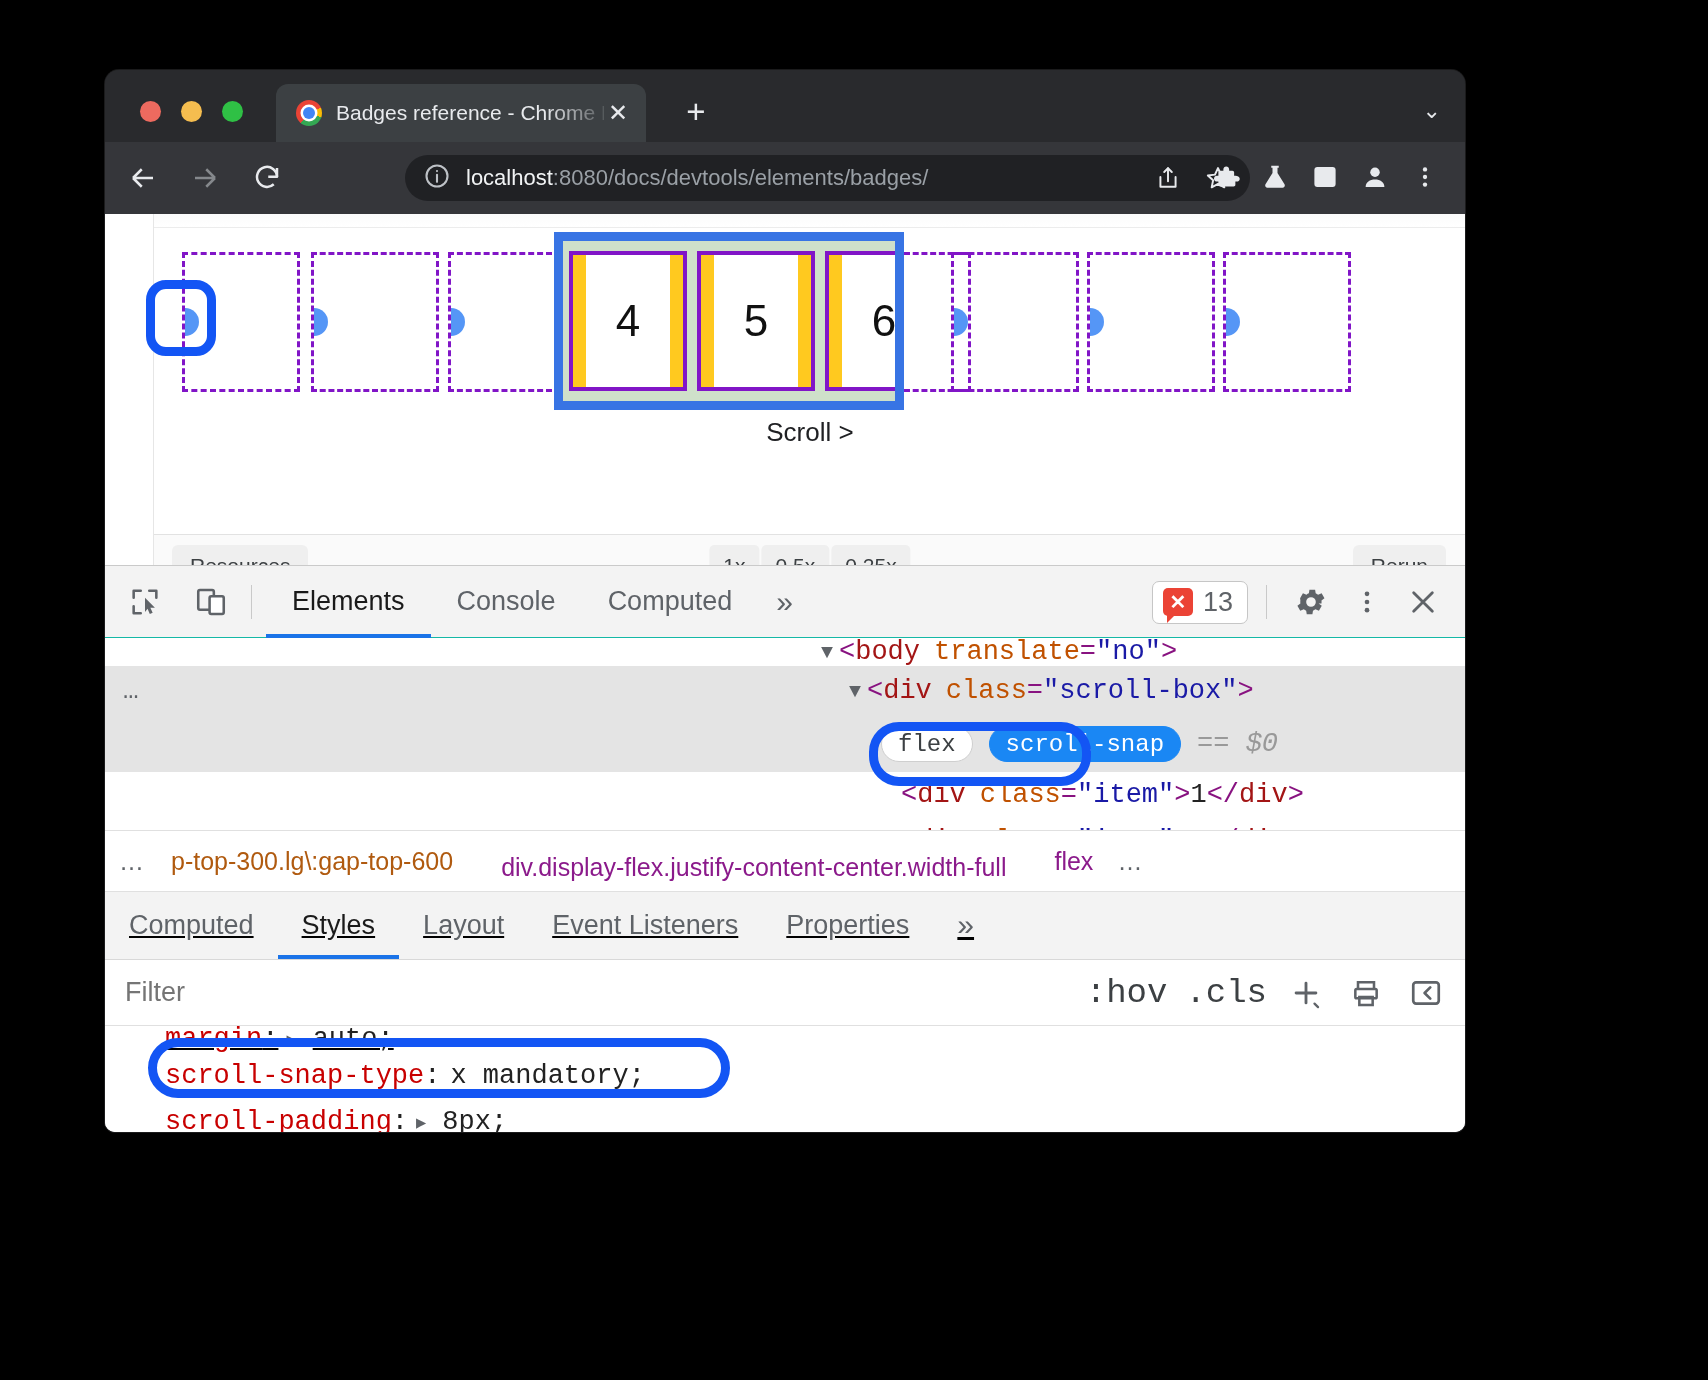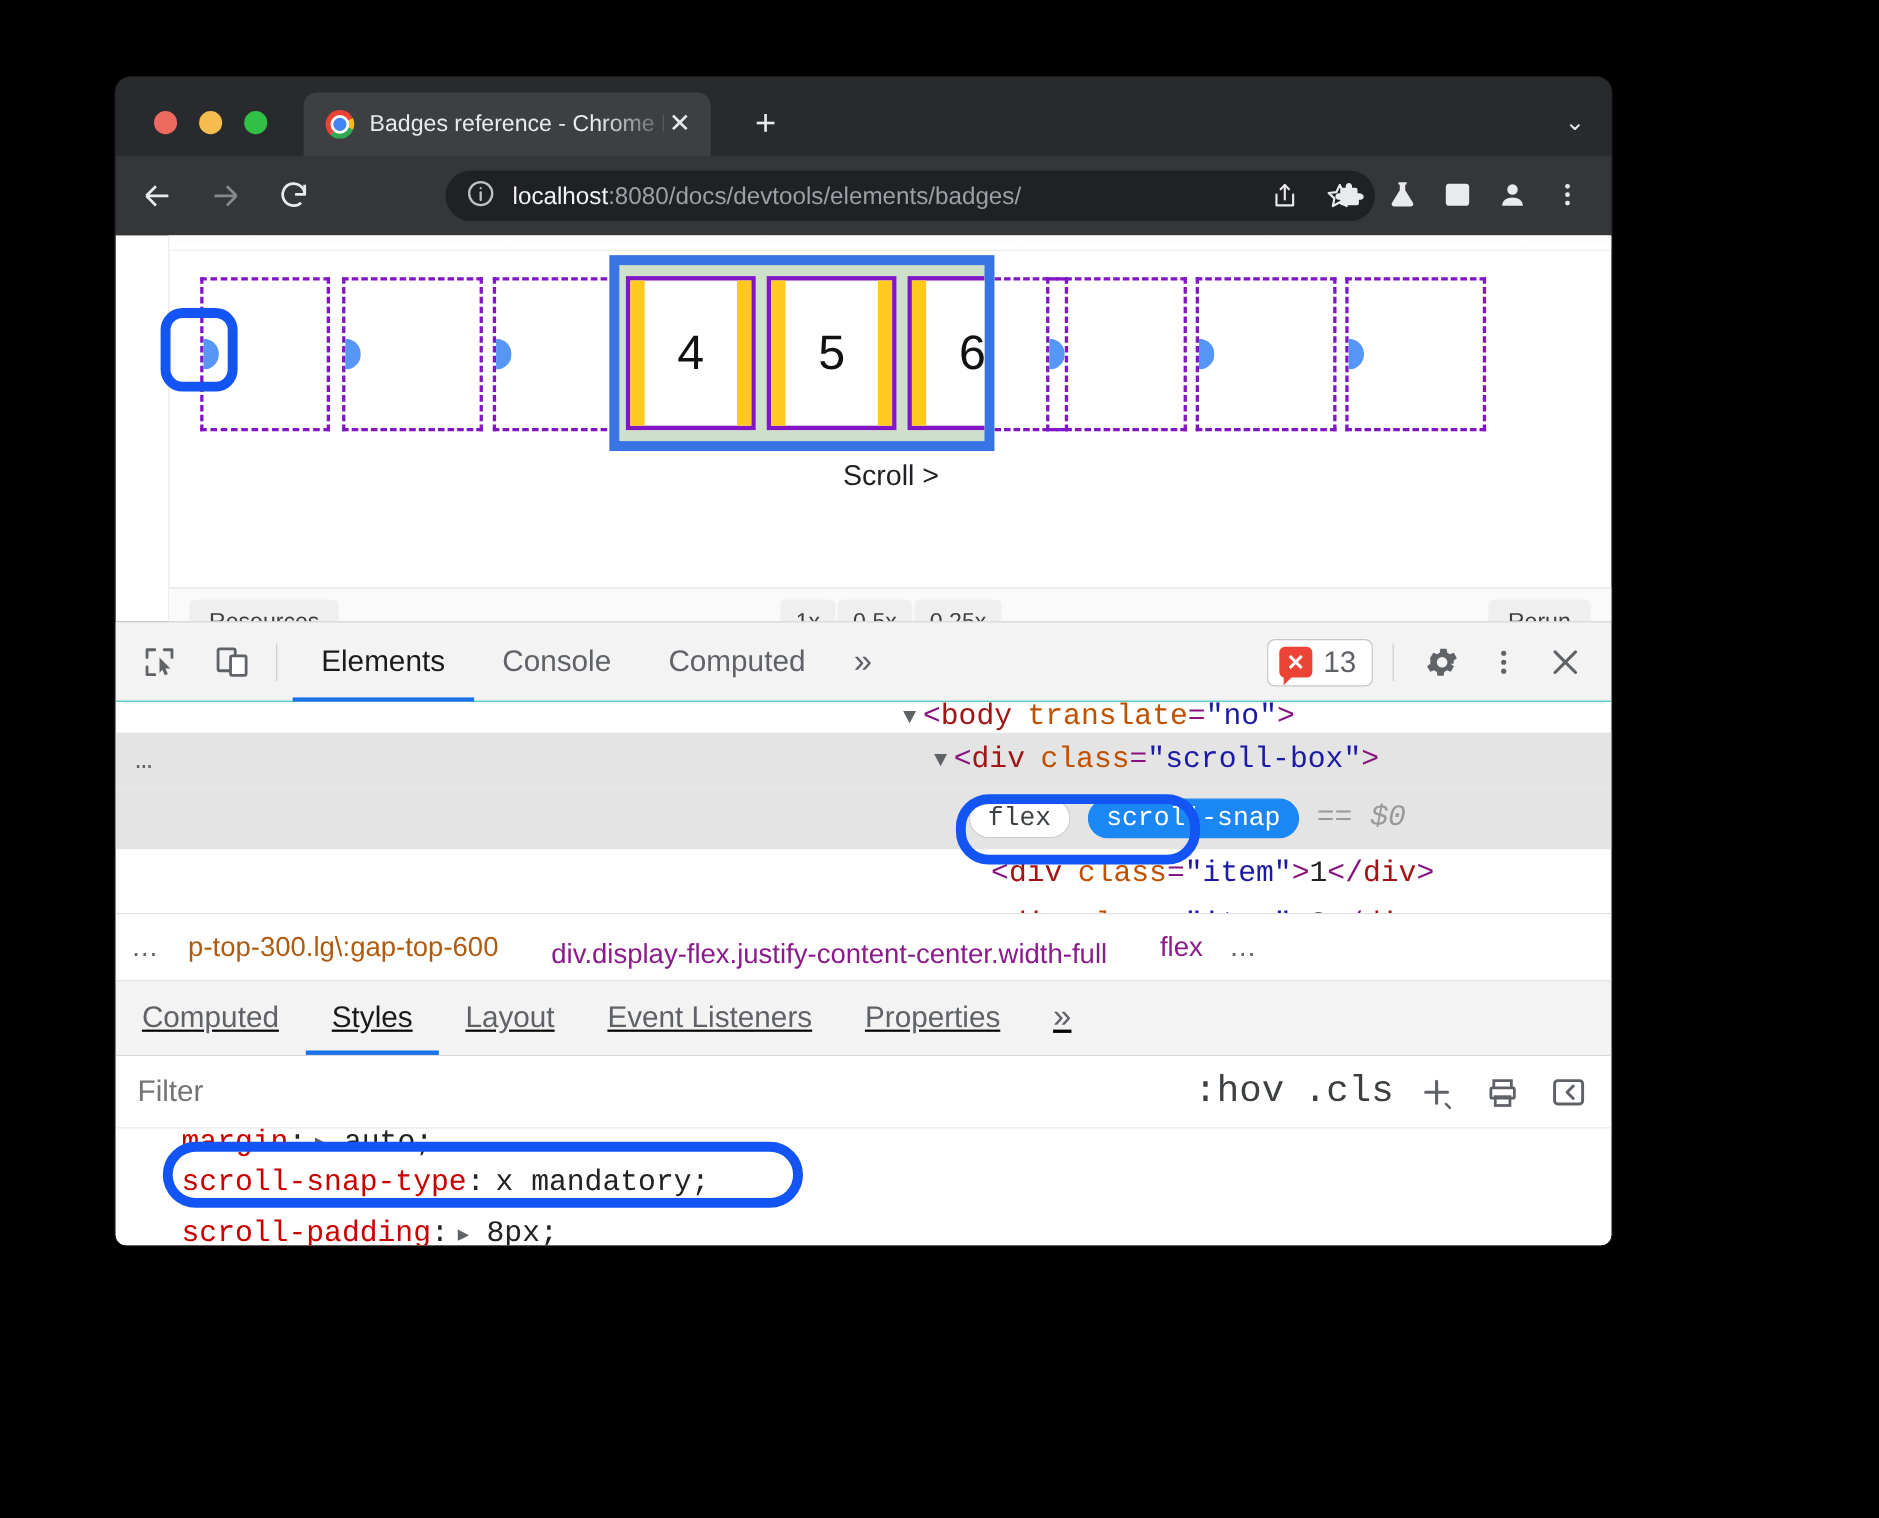--- a/index.html
+++ b/index.html
@@ -796,21 +796,21 @@
           <span class="fa-icon">
             <svg width="34" height="34" viewBox="0 0 24 24" fill="none" stroke="currentColor" stroke-width="1.9">
               <rect x="3" y="4.5" width="18" height="15" rx="2"></rect>
               <path d="M15 8l-4 4 4 4" stroke-linecap="round" stroke-linejoin="round"></path>
             </svg>
           </span>
         </div>
       </div>
 
       <div class="style-rules">
-        <div class="rule-line" style="height:26px; overflow:hidden;">
+        <div class="rule-line" style="height:26px; overflow:hidden;text-decoration:underline;">
           <span class="prop">margin</span>
             <span class="colon">:</span>
             <span class="tri">▶</span>
             <span class="value">auto;</span>
         </div>
         <div class="rule-line" style="height:48px;">
           <span class="prop">scroll-snap-type</span>
             <span class="colon">:</span>
             <span class="value">x mandatory;</span>
         </div>

